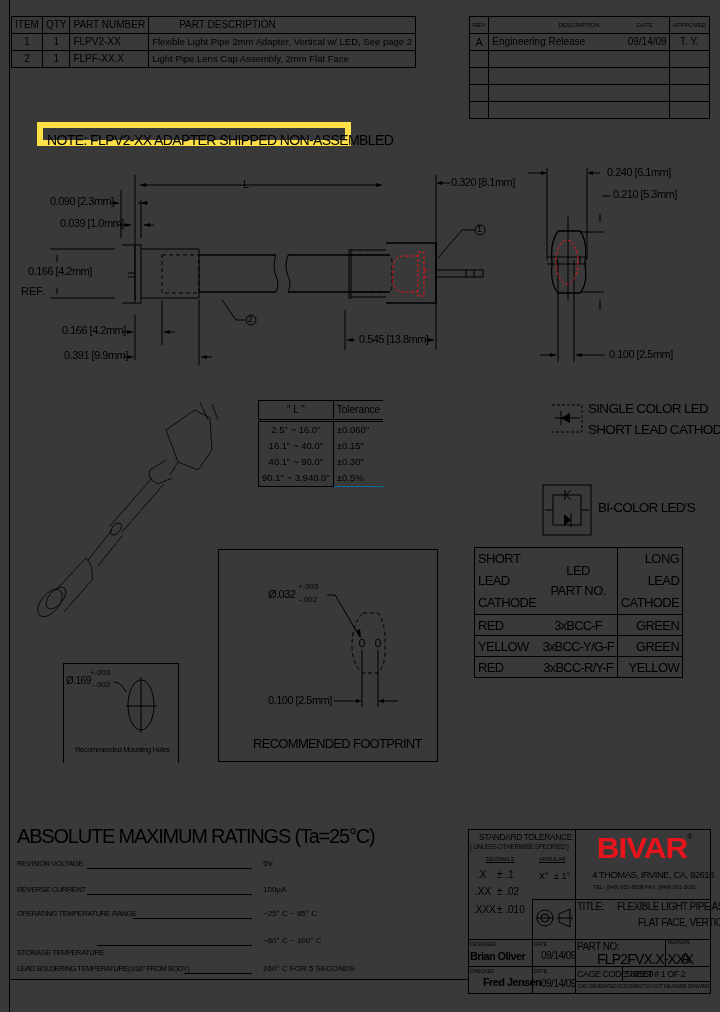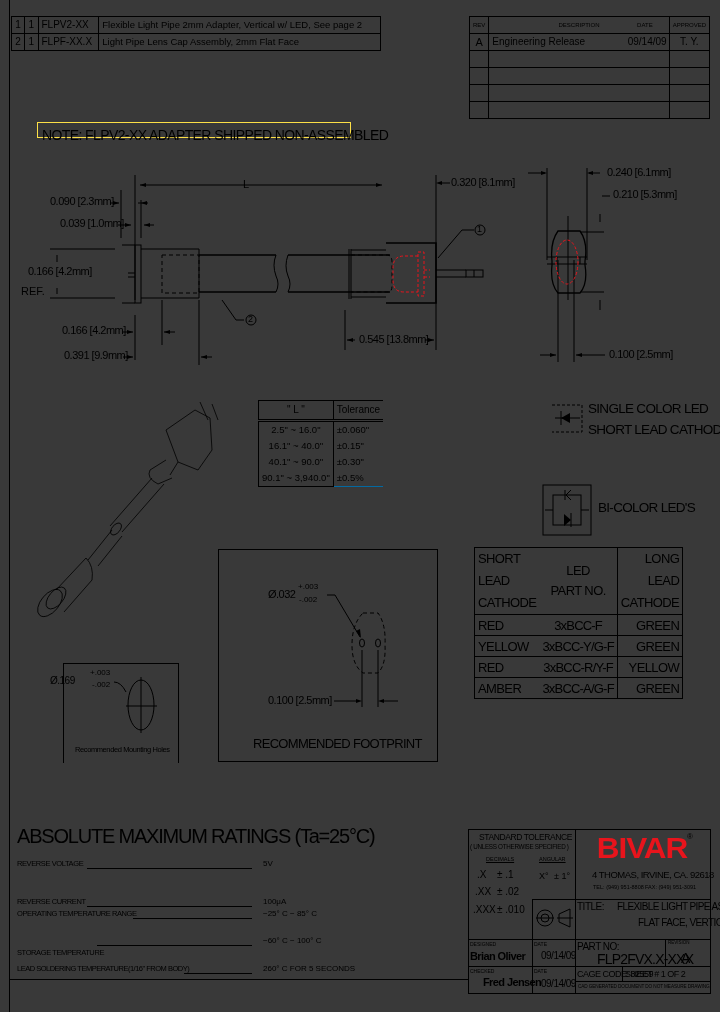--- a/index.html
+++ b/index.html
@@ -12,20 +12,26 @@
   svg{position:absolute;left:0;top:0;}
   .frame{position:absolute;left:9px;top:0;width:701px;height:1012px;border-left:1px solid #000;}
 </style>
 </head>
 <body>
 
 <div class="frame"></div>
 
 <table class="grid" style="left:11px;top:16px;width:370px;">
   <tbody>
+      <tr>
+    <td style="width:22px;text-align:center">ITEM</td>
+    <td style="width:20px;text-align:center">QTY</td>
+    <td style="width:72px">PART NUMBER</td>
+    <td style="padding-left:30px">PART DESCRIPTION</td>
+  </tr>
   <tr>
     <td style="text-align:center">1</td>
     <td style="text-align:center">1</td>
     <td>FLPV2-XX</td>
     <td style="font-size:9.5px">Flexible Light Pipe 2mm Adapter, Vertical w/ LED, See page 2</td>
   </tr>
   <tr>
     <td style="text-align:center">2</td>
     <td style="text-align:center">1</td>
     <td>FLPF-XX.X</td>
@@ -68,21 +74,21 @@
         <td></td>
       </tr>
   <tr>
         <td></td>
         <td></td>
         <td></td>
       </tr>
 </tbody>
   </table>
 
-<div class="abs" style="left:37px;top:122px;width:314px;height:16px;border:1px solid #fde047;box-sizing:border-box;">
+<div class="abs" style="left:37px;top:122px;width:314px;height:24px;border:6px solid #fde047;box-sizing:border-box;">
   <span class="t" style="left:4px;top:5px;font-size:14px;letter-spacing:-0.6px;">NOTE: FLPV2-XX ADAPTER SHIPPED NON-ASSEMBLED</span>
 </div>
 
 <svg width="720" height="1012" style="pointer-events:none">
   <g stroke="#000" fill="none" stroke-width="1">
 
     <line x1="135" y1="175" x2="135" y2="300"></line>
     <line x1="140" y1="185" x2="382" y2="185"></line>
     <line x1="436" y1="175" x2="436" y2="350"></line>
 
@@ -310,25 +316,20 @@
   <tr>
         <td style="font-size:13px;height:20px;border-right:none;letter-spacing:-0.6px">YELLOW</td>
         <td style="font-size:13px;text-align:center;border-left:none;letter-spacing:-0.8px">3xBCC-Y/G-F</td>
         <td style="font-size:13px;text-align:right;letter-spacing:-0.6px">GREEN</td>
       </tr>
   <tr>
         <td style="font-size:13px;height:20px;border-right:none;letter-spacing:-0.6px">RED</td>
         <td style="font-size:13px;text-align:center;border-left:none;letter-spacing:-0.8px">3xBCC-R/Y-F</td>
         <td style="font-size:13px;text-align:right;letter-spacing:-0.6px">YELLOW</td>
       </tr>
-  <tr>
-        <td style="font-size:13px;height:20px;border-right:none;letter-spacing:-0.6px">AMBER</td>
-        <td style="font-size:13px;text-align:center;border-left:none;letter-spacing:-0.8px">3xBCC-A/G-F</td>
-        <td style="font-size:13px;text-align:right;letter-spacing:-0.6px">GREEN</td>
-      </tr>
 </tbody>
   </table>
 
 <div class="abs" style="left:218px;top:549px;width:220px;height:213px;border:1px solid #000;box-sizing:border-box;"></div>
 <svg width="720" height="1012" style="pointer-events:none">
   <g stroke="#000" fill="none" stroke-width="1">
     <path d="M363 613 L378 613 Q386 624 385 645 Q386 665 378 673 L363 673 Q352 665 352 645 Q352 624 363 613 Z" stroke-dasharray="4,3"></path>
     <ellipse cx="362" cy="643" rx="2.5" ry="4"></ellipse>
     <ellipse cx="378" cy="643" rx="2.5" ry="4"></ellipse>
     <line x1="362" y1="650" x2="362" y2="707"></line>
@@ -352,34 +353,34 @@
 
 <div class="abs" style="left:63px;top:663px;width:116px;height:100px;border:1px solid #000;border-bottom:none;box-sizing:border-box;"></div>
 <svg width="720" height="1012" style="pointer-events:none">
   <g stroke="#000" fill="none" stroke-width="1">
     <ellipse cx="141" cy="705" rx="13" ry="25"></ellipse>
     <line x1="141" y1="677" x2="141" y2="733"></line>
     <line x1="126" y1="706" x2="157" y2="706"></line>
     <path d="M114 682 Q121 682 126 692"></path>
   </g>
 </svg>
-<span class="t" style="left:50px;top:676px;font-size:10px;letter-spacing:-0.5px;">Ø.169</span>
+<span class="t" style="left:66px;top:676px;font-size:10px;letter-spacing:-0.5px;">Ø.169</span>
 <span class="t" style="left:90px;top:669px;font-size:8px;">+.003</span>
 <span class="t" style="left:92px;top:681px;font-size:8px;">-.002</span>
 <span class="t" style="left:75px;top:746px;font-size:7.5px;letter-spacing:-0.4px;">Recommended Mounting Holes</span>
 
 <div class="abs" style="left:10px;top:820px;width:458px;height:160px;border-bottom:1px solid #000;box-sizing:border-box;"></div>
 <span class="t" style="left:17px;top:826px;font-size:20px;letter-spacing:-1.2px;">ABSOLUTE MAXIMUM RATINGS (Ta=25°C)</span>
 
 <div class="abs" style="left:17px;top:858px;width:430px;height:14px;">
-  <span class="t" style="left:0;top:2px;font-size:7.5px;letter-spacing:-0.4px;">REVERSE VOLTAGE</span>
+  <span class="t" style="left:0;top:2px;font-size:7.5px;letter-spacing:-0.4px;">REVISION VOLTAGE</span>
   <div class="abs" style="left:70px;top:10px;width:165px;border-top:1px solid #000;"></div>
   <span class="t" style="left:246px;top:2px;font-size:8px;">5V</span>
 </div>
-<div class="abs" style="left:17px;top:884px;width:430px;height:14px;margin-top:12px;">
+<div class="abs" style="left:17px;top:884px;width:430px;height:14px;">
   <span class="t" style="left:0;top:2px;font-size:7.5px;letter-spacing:-0.4px;">REVERSE CURRENT</span>
   <div class="abs" style="left:70px;top:10px;width:165px;border-top:1px solid #000;"></div>
   <span class="t" style="left:246px;top:2px;font-size:8px;">100μA</span>
 </div>
 <div class="abs" style="left:17px;top:908px;width:430px;height:14px;">
   <span class="t" style="left:0;top:2px;font-size:7.5px;letter-spacing:-0.4px;">OPERATING TEMPERATURE RANGE</span>
   <div class="abs" style="left:116px;top:10px;width:119px;border-top:1px solid #000;"></div>
   <span class="t" style="left:246px;top:2px;font-size:8px;">−25° C  −  85° C</span>
 </div>
 <div class="abs" style="left:17px;top:935px;width:430px;height:14px;">

